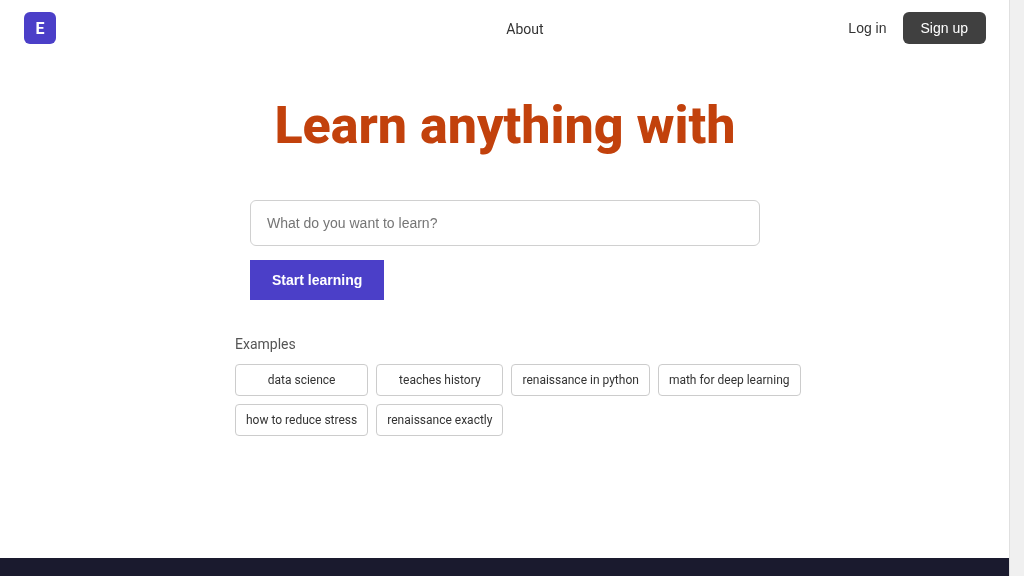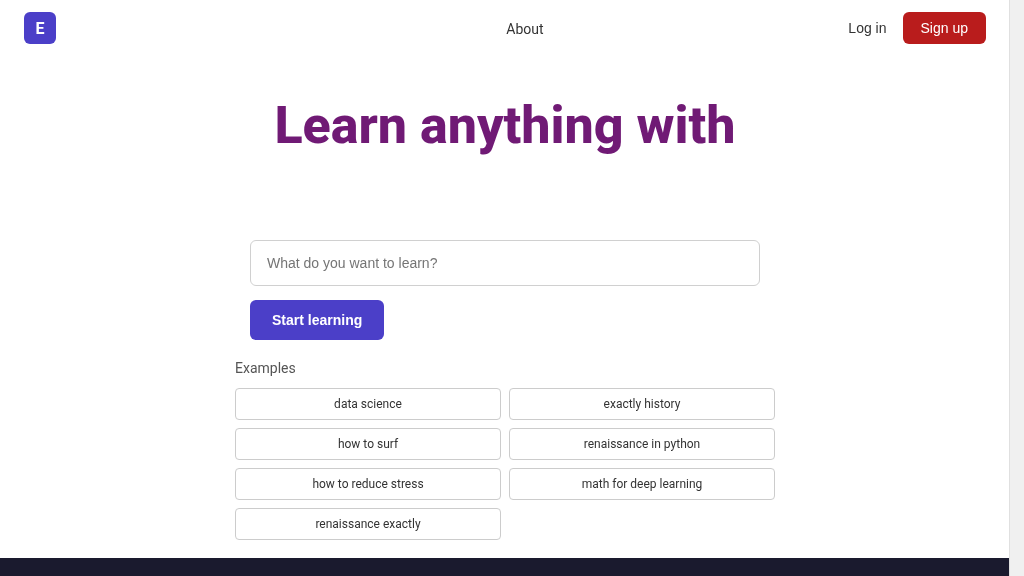--- a/index.html
+++ b/index.html
@@ -84,38 +84,38 @@
       font-size: 14px;
       color: #333;
       cursor: pointer;
       background: none;
       border: none;
     }
 
     .signup-btn {
       font-size: 14px;
       color: white;
-      background: #b91c1c;
+      background: #404040;
       border: none;
       border-radius: 6px;
       padding: 8px 18px;
       cursor: pointer;
       font-weight: 500;
     }
 
     
     .hero {
       text-align: center;
       padding: 40px 20px 20px;
     }
 
     .hero-title-black {
       font-size: 52px;
       font-weight: 800;
-      color: #701a75;
+      color: #c2410c;
       line-height: 1.15;
       display: block;
     }
 
     .hero-title-blue {
       font-size: 52px;
       font-weight: 800;
       color: #4b3fc8;
       line-height: 1.15;
       display: block;
@@ -143,51 +143,50 @@
 
     .search-input {
       width: 100%;
       padding: 14px 16px;
       font-size: 14px;
       border: 1px solid #d0d0d0;
       border-radius: 6px;
       outline: none;
       color: #999;
       background: #fff;
-      margin-top: 40px;
     }
 
     .start-btn {
       margin-top: 14px;
       background: #4b3fc8;
       color: white;
       border: none;
-      border-radius: 6px;
+      border-radius: 0;
       padding: 12px 22px;
       font-size: 14px;
       font-weight: 600;
       cursor: pointer;
     }
 
     
     .examples-section {
       max-width: 560px;
-      margin: 20px auto 0;
+      margin: 36px auto 0;
       padding: 0 10px;
     }
 
     .examples-label {
       font-size: 14px;
       color: #555;
       margin-bottom: 12px;
     }
 
     .examples-grid {
       display: grid;
-      grid-template-columns: repeat(2, 1fr);
+      grid-template-columns: repeat(4, 1fr);
       gap: 8px;
     }
 
     .example-chip {
       border: 1px solid #ccc;
       border-radius: 4px;
       padding: 8px 10px;
       font-size: 12px;
       color: #333;
       text-align: center;
@@ -231,25 +230,24 @@
   <div class="search-section">
     <input class="search-input" type="text" placeholder="What do you want to learn?" style="">
     <button class="start-btn">Start learning</button>
   </div>
 
   <div class="examples-section">
     <div class="examples-label">Examples</div>
     <div class="examples-grid">
 
       <div class="example-chip">data science</div>
-      <div class="example-chip">exactly history</div>
-      <div class="example-chip">how to surf</div>
+      <div class="example-chip">teaches history</div>
       <div class="example-chip">renaissance in python</div>
 
+      <div class="example-chip">math for deep learning</div>
       <div class="example-chip">how to reduce stress</div>
-      <div class="example-chip">math for deep learning</div>
       <div class="example-chip">renaissance exactly</div>
     </div>
   </div>
 
   <div class="bottom-bar"></div>
 
 </div>
 
 </body></html>

